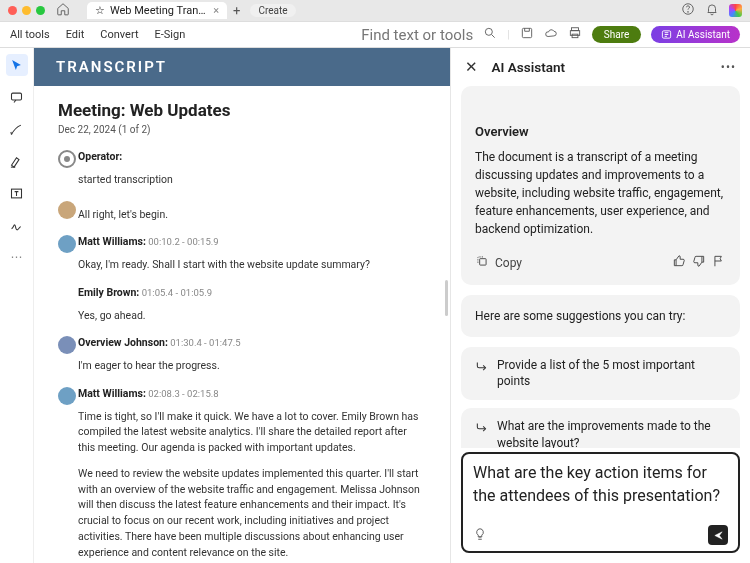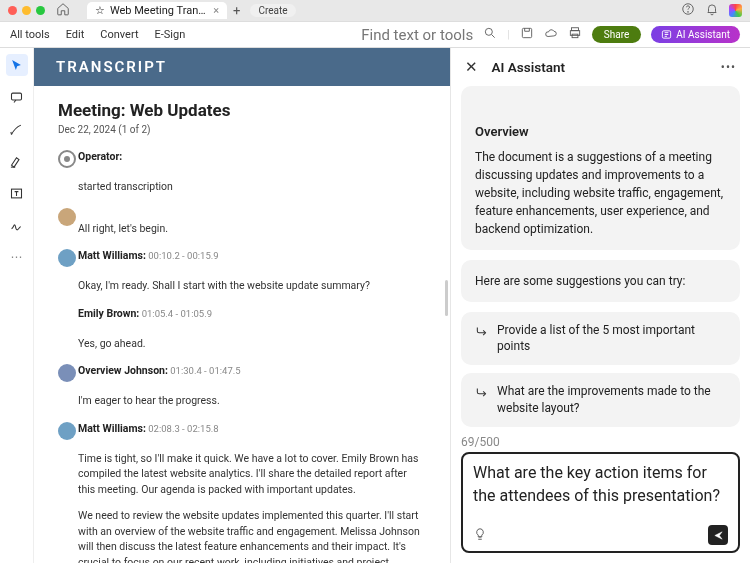--- a/index.html
+++ b/index.html
@@ -37,21 +37,21 @@
 .h-title{font-weight:700;font-size:17px;margin-bottom:4px;}
 .h-sub{font-size:10px;color:#555;margin-bottom:14px;}
 .entry{display:flex;gap:2px;margin-bottom:12px;font-size:10.5px;line-height:1.5;}
 .avatar{width:18px;height:18px;border-radius:50%;flex-shrink:0;background:#ccc;display:flex;align-items:center;justify-content:center;font-size:9px;color:#fff;margin-top:1px;}
 .avatar.op{background:#fff;border:2px solid #888;}
 .avatar.op:after{content:"";width:6px;height:6px;background:#888;border-radius:50%;}
 .av-a{background:#c9a67a}.av-b{background:#6ea0c4}.av-c{background:#7a8fb8}
 .speaker{font-weight:700;color:#222;}
 .ts{color:#888;font-size:9.5px;font-weight:400;}
 .entry-body{flex:1;}
-.entry-text{margin-top:14px;color:#333;}
+.entry-text{margin-top:7px;color:#333;}
 .para{margin-top:10px;}
 
 .assist{width:300px;border-left:1px solid #e6e6e6;display:flex;flex-direction:column;background:#fff;}
 .assist-head{display:flex;align-items:center;padding:10px 14px;gap:14px;}
 .assist-title{font-weight:600;font-size:13.5px;}
 .assist-head .more{margin-left:auto;color:#555;letter-spacing:1px;}
 .assist-body{flex:1;overflow-y:auto;padding:0 10px;}
 .bubble{background:#f3f3f3;border-radius:10px;padding:12px 14px;margin-bottom:10px;font-size:12px;line-height:1.5;color:#222;}
 .bubble h4{font-size:13px;font-weight:600;margin-bottom:6px;margin-top:24px;}
 .bubble-actions{display:flex;align-items:center;margin-top:16px;gap:6px;color:#444;}
@@ -241,21 +241,40 @@
 
   <div class="assist">
     <div class="assist-head">
       <span style="font-size:15px;color:#333">✕</span>
       <span class="assist-title">AI Assistant</span>
       <span class="more">•••</span>
     </div>
     <div class="assist-body">
       <div class="bubble">
         <h4>Overview</h4>
-        <div>The document is a suggestions of a meeting discussing updates and improvements to a website, including website traffic, engagement, feature enhancements, user experience, and backend optimization.</div>
+        <div>The document is a transcript of a meeting discussing updates and improvements to a website, including website traffic, engagement, feature enhancements, user experience, and backend optimization.</div>
+        <div class="bubble-actions">
+          <span><svg viewBox="0 0 24 24">
+                <rect x="8" y="8" width="11" height="11" rx="1"></rect>
+                <path d="M5 15V6a1 1 0 0 1 1-1h9" stroke-dasharray="2 2"></path>
+              </svg></span>
+          <span style="font-size:12px">Copy</span>
+          <span class="sp"></span>
+          <span><svg viewBox="0 0 24 24">
+                <path d="M7 20V10l5-7a2 2 0 0 1 2 2v4h5a2 2 0 0 1 2 2l-2 7a2 2 0 0 1-2 2H7z"></path>
+                <path d="M7 10H4v10h3"></path>
+              </svg></span>
+          <span><svg viewBox="0 0 24 24">
+                <path d="M17 4v10l-5 7a2 2 0 0 1-2-2v-4H5a2 2 0 0 1-2-2l2-7a2 2 0 0 1 2-2h10z"></path>
+                <path d="M17 14h3V4h-3"></path>
+              </svg></span>
+          <span><svg viewBox="0 0 24 24">
+                <path d="M5 21V4h11l-2 4 2 4H5"></path>
+              </svg></span>
+        </div>
       </div>
       <div class="bubble">Here are some suggestions you can try:</div>
       <div id="suggs">
           <div class="sugg">
             <svg viewBox="0 0 24 24">
               <path d="M4 6v6a3 3 0 0 0 3 3h11"></path>
               <path d="M14 11l4 4-4 4"></path>
             </svg>
             <span>Provide a list of the 5 most important points</span>
           </div>

